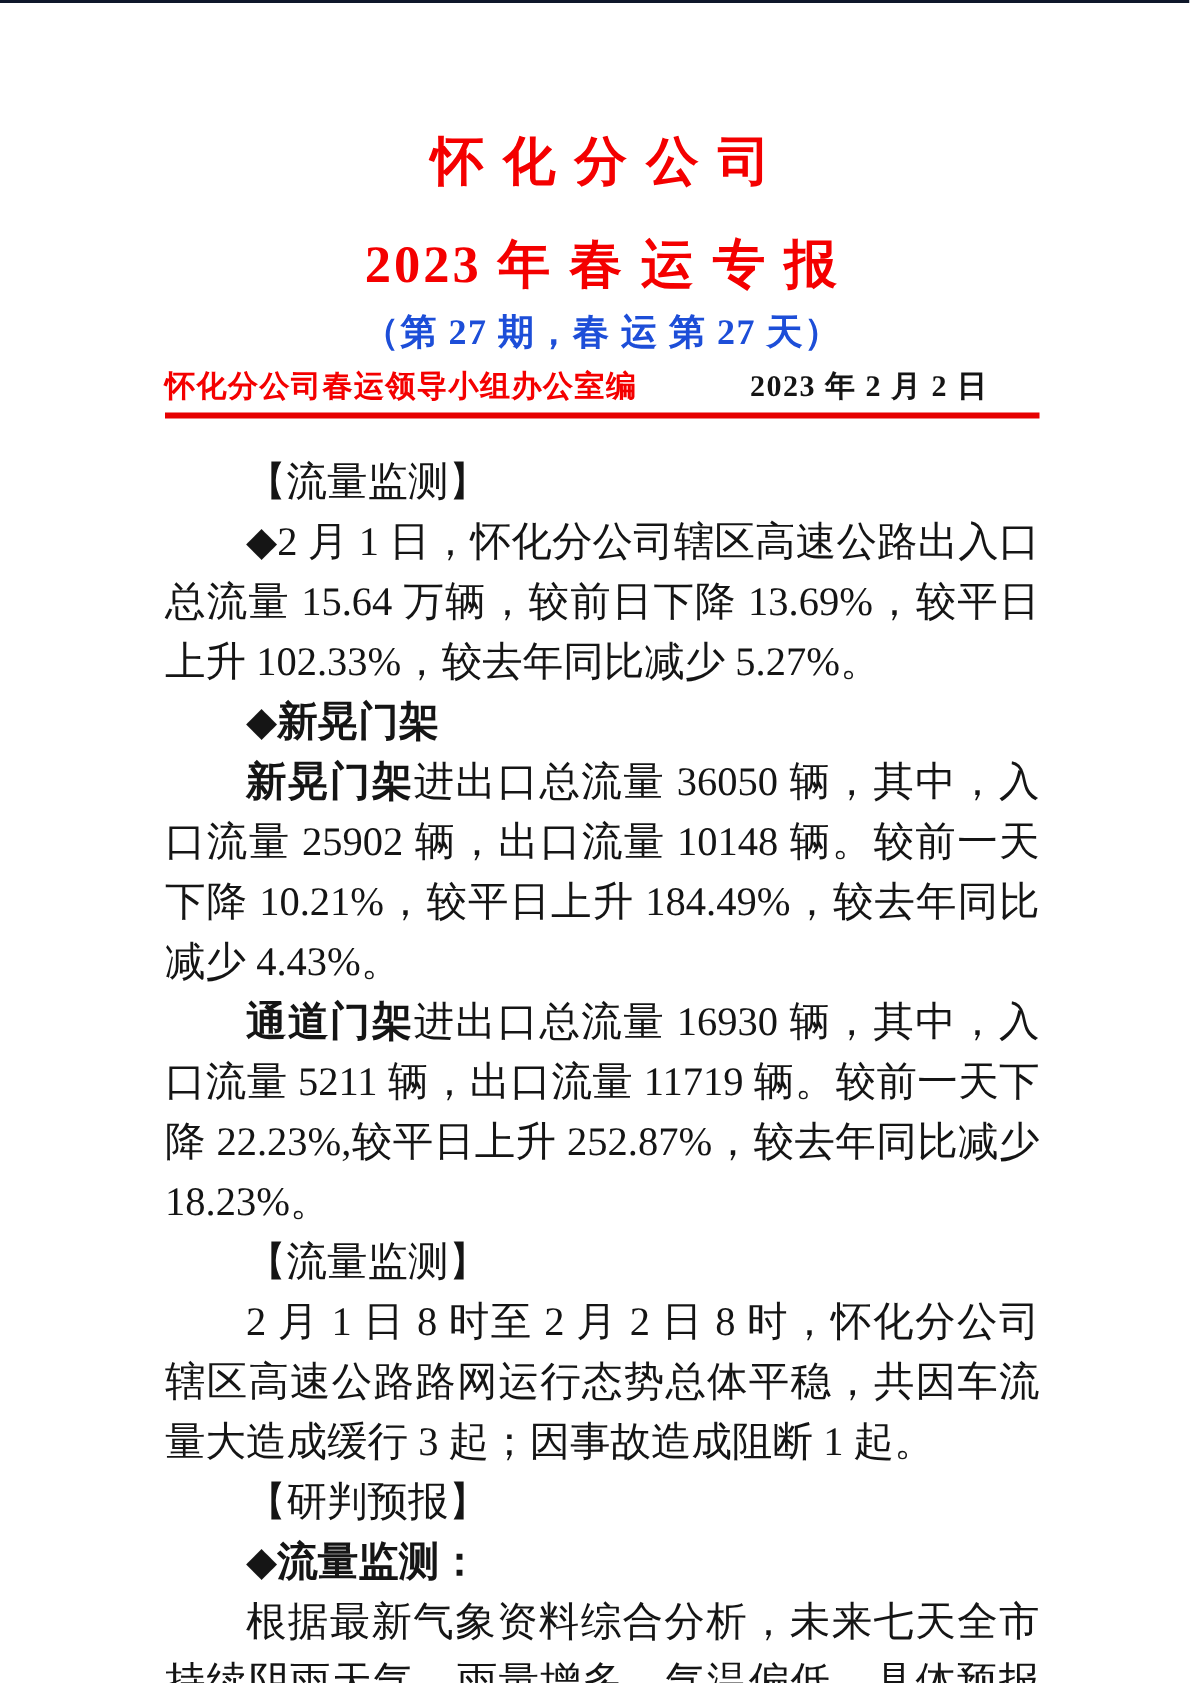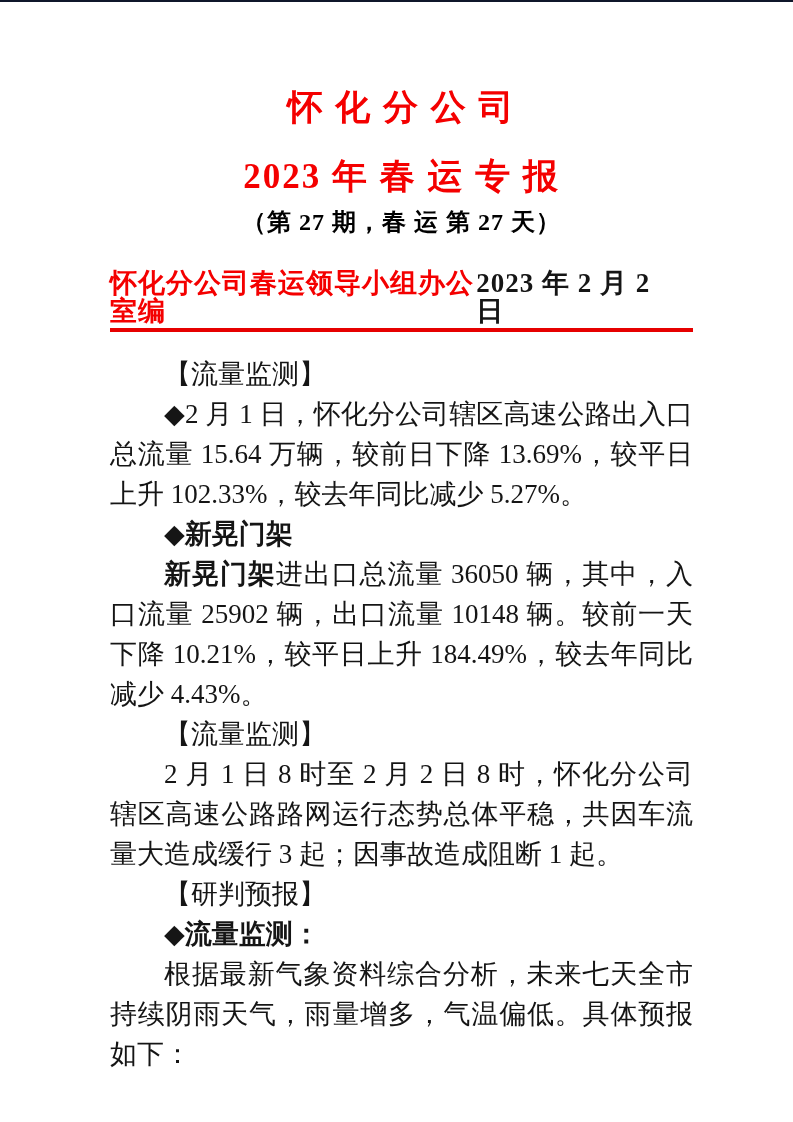--- a/index.html
+++ b/index.html
@@ -28,47 +28,46 @@
     font-size: 35px;
     line-height: 40px;
     letter-spacing: 2px;
     white-space: nowrap;
   }
   .title-line.first { padding-top: 86px; }
   .title-line.second { margin-top: 29px; }
   .subtitle-line {
     margin-top: 11px;
     text-align: center;
-    color: #000000;
+    color: #1d4ed8;
     font-weight: 700;
     font-size: 24px;
     line-height: 28px;
     letter-spacing: 1px;
     white-space: nowrap;
   }
   
   .masthead {
     margin-top: 8px;
     display: flex;
     justify-content: space-between;
     align-items: baseline;
-    font-size: 27px;
+    font-size: 20px;
     line-height: 28px;
   }
   .masthead .issuer {
     color: #f40000;
     font-weight: 700;
     letter-spacing: 1px;
   }
   .masthead .issue-date {
     color: #151515;
     font-weight: 600;
     padding-right: 34px;
     letter-spacing: 1px;
-    margin-top: 25px;
   }
   .red-rule {
     margin-top: 3px;
     height: 4px;
     background: #e60000;
     border: none;
   }
   
   .doc-body {
     margin-top: 22px;
@@ -104,20 +103,21 @@
     <div class="doc-body">
 
       <p class="sec-heading">【流量监测】</p>
 
       <p><span class="bullet">◆</span><span>2 月 1 日，怀化分公司辖区高速公路出入口总流量 15.64 万辆，较前日下降 13.69%，较平日上升 102.33%，较去年同比减少 5.27%。</span></p>
 
       <p class="sub-heading"><span class="bullet">◆</span><span>新晃门架</span></p>
 
       <p><span class="lead-bold">新晃门架</span><span>进出口总流量 36050 辆，其中，入口流量 25902 辆，出口流量 10148 辆。较前一天下降 10.21%，较平日上升 184.49%，较去年同比减少 4.43%。</span></p>
 
+      <p><span class="lead-bold">通道门架</span><span>进出口总流量 16930 辆，其中，入口流量 5211 辆，出口流量 11719 辆。较前一天下降 22.23%,较平日上升 252.87%，较去年同比减少 18.23%。</span></p>
 
       <p class="sec-heading">【流量监测】</p>
 
       <p>2 月 1 日 8 时至 2 月 2 日 8 时，怀化分公司辖区高速公路路网运行态势总体平稳，共因车流量大造成缓行 3 起；因事故造成阻断 1 起。</p>
 
       <p class="sec-heading">【研判预报】</p>
 
       <p class="sub-heading"><span class="bullet">◆</span><span>流量监测：</span></p>
 
       <p>根据最新气象资料综合分析，未来七天全市持续阴雨天气，雨量增多，气温偏低。具体预报如下：</p>

